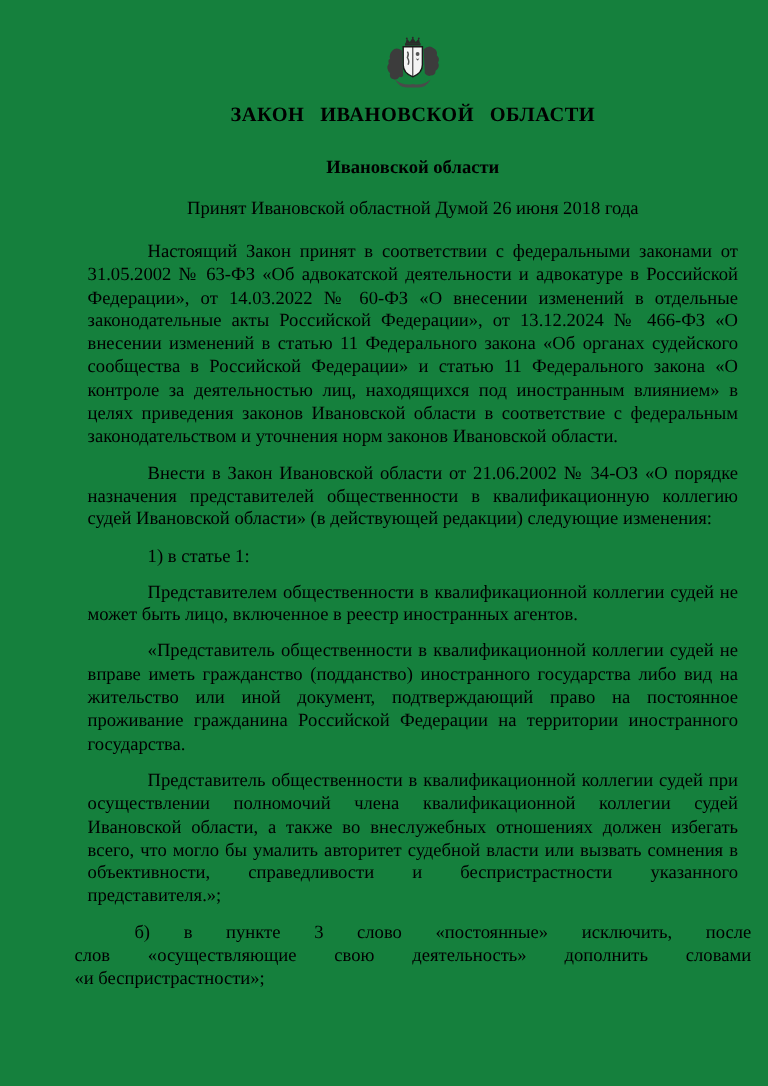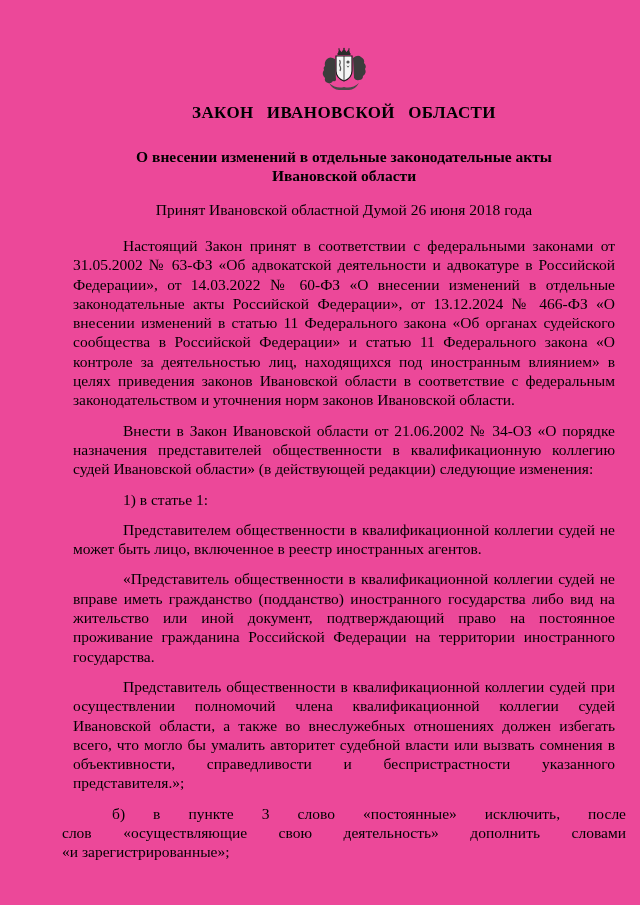--- a/index.html
+++ b/index.html
@@ -10,23 +10,23 @@
   body {
     width: 640px;
     height: 905px;
     font-family: "Liberation Serif", "DejaVu Serif", serif;
     color: #000000;
   }
   .page {
     box-sizing: border-box;
     width: 640px;
     height: 905px;
-    padding: 47px 14px 0 62px;
+    padding: 30px 14px 0 62px;
     overflow: hidden;
-    background: #ec4899;
+    background: #15803d;
   }
   .emblem {
     text-align: center;
     height: 48px;
     margin-bottom: 7px;
   }
   .law-title {
     text-align: center;
     font-weight: bold;
     font-size: 17px;
@@ -102,21 +102,20 @@
 
       <path d="M34 11 q5 -4 8 -1 q4 2 3 6 q3 3 1 6 q2 4 -2 7 q0 4 -4 4 q-3 1 -5 -2 L34 11 Z" fill="#3c3c3c"></path>
 
       <path d="M10 36 q7 6 15 4 q8 2 15 -4 q-4 7 -10 7 h-10 q-6 0 -10 -7 Z" fill="#4a4a4a"></path>
     </svg>
   </div>
 
   <div class="law-title">ЗАКОН ИВАНОВСКОЙ ОБЛАСТИ</div>
 
   <div class="law-subject">
-    <div>О внесении изменений в отдельные законодательные акты</div>
     <div>Ивановской области</div>
   </div>
 
   <div class="adopted-line">Принят Ивановской областной Думой 26 июня 2018 года</div>
 
   <div class="doc-body">
 
     <p class="para">Настоящий Закон принят в соответствии с федеральными законами от 31.05.2002 № 63-ФЗ «Об адвокатской деятельности и адвокатуре в Российской Федерации», от 14.03.2022 № 60-ФЗ «О внесении изменений в отдельные законодательные акты Российской Федерации», от 13.12.2024 № 466-ФЗ «О внесении изменений в статью 11 Федерального закона «Об органах судейского сообщества в Российской Федерации» и статью 11 Федерального закона «О контроле за деятельностью лиц, находящихся под иностранным влиянием» в целях приведения законов Ивановской области в соответствие с федеральным законодательством и уточнения норм законов Ивановской области.</p>
 
 
@@ -127,17 +126,17 @@
 
     <p class="para">Представителем общественности в квалификационной коллегии судей не может быть лицо, включенное в реестр иностранных агентов.</p>
 
     <p class="para">«Представитель общественности в квалификационной коллегии судей не вправе иметь гражданство (подданство) иностранного государства либо вид на жительство или иной документ, подтверждающий право на постоянное проживание гражданина Российской Федерации на территории иностранного государства.</p>
 
     <p class="para">Представитель общественности в квалификационной коллегии судей при осуществлении полномочий члена квалификационной коллегии судей Ивановской области, а также во внеслужебных отношениях должен избегать всего, что могло бы умалить авторитет судебной власти или вызвать сомнения в объективности, справедливости и беспристрастности указанного представителя.»;</p>
 
     <div>
       <div class="jline first-line">б) в пункте 3 слово «постоянные» исключить, после</div>
       <div class="jline">слов «осуществляющие свою деятельность» дополнить словами</div>
-      <div class="plain-last">«и зарегистрированные»;</div>
+      <div class="plain-last">«и беспристрастности»;</div>
     </div>
 
   </div>
 </div>
 
 </body></html>

